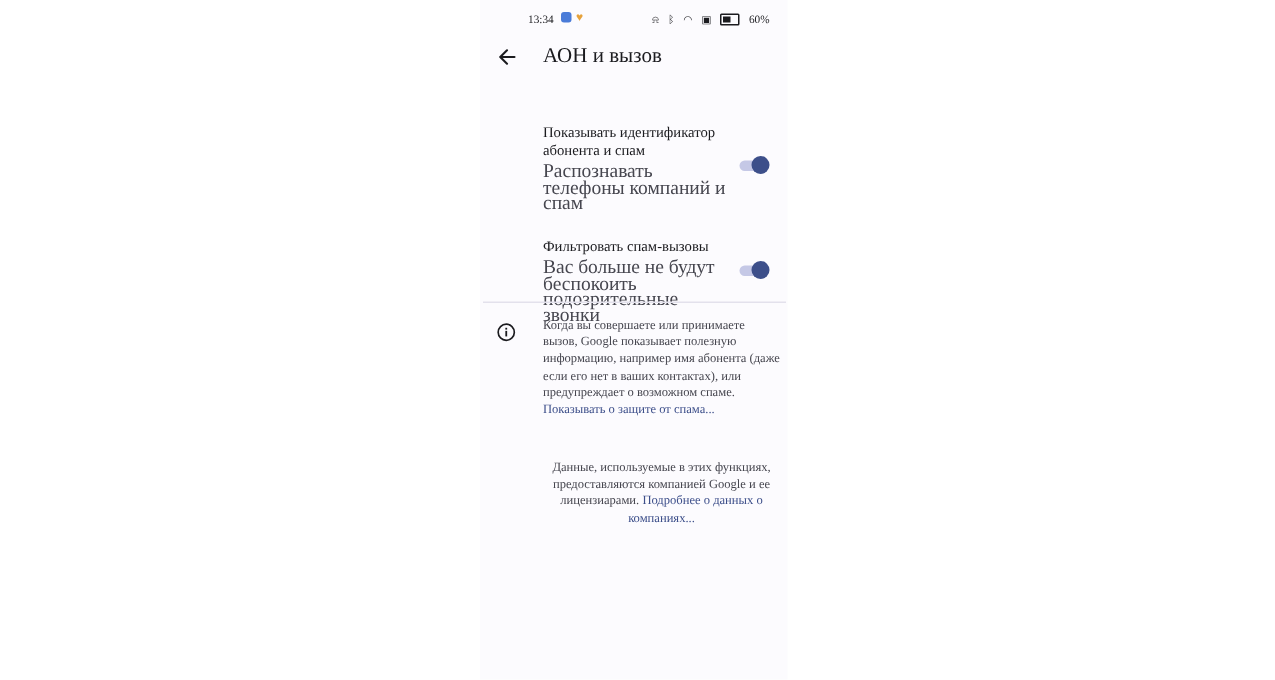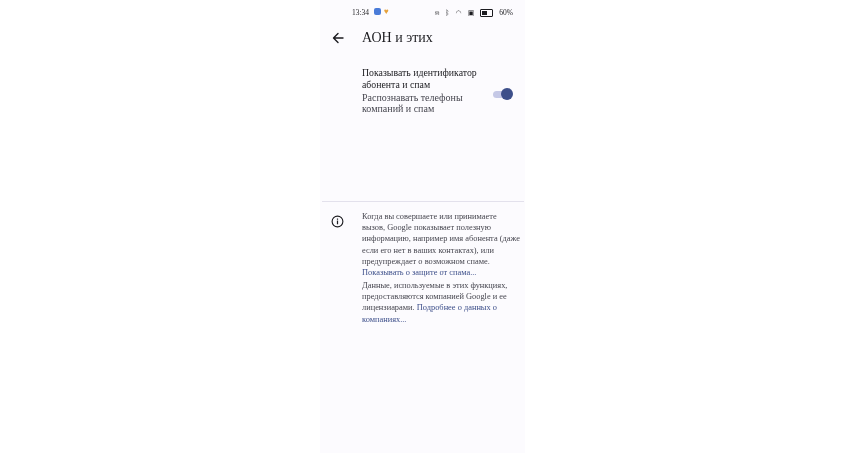--- a/index.html
+++ b/index.html
@@ -18,23 +18,23 @@
     .notif-heart { position:absolute; left:64px; top:0px; font-size:8px; color:#e6a23c; }
     .status-right { position:absolute; right:12px; top:1px; display:flex; align-items:center; gap:6px; }
     .battery { width:11px; height:6px; border:1px solid #1b1b1f; border-radius:1px; position:relative; }
     .battery::after { content:""; position:absolute; left:1px; top:1px; width:5px; height:4px; background:#1b1b1f; }
     .ico { font-size:7px; line-height:8px; }
 
     .appbar { position:absolute; left:0; top:28px; width:205px; height:22px; }
     .back-btn { position:absolute; left:10px; top:2px; width:16px; height:16px; cursor:pointer; }
     .page-title { position:absolute; left:42px; top:2px; font-size:14px; color:#1b1b1f; }
 
-    .setting { position:absolute; left:42px; width:155px; cursor:pointer; }
+    .setting { position:absolute; left:42px; width:155px; cursor:pointer;margin-top:16px; }
     .setting-title { font-size:9.8px; line-height:12px; color:#1b1b1f; width:122px; }
-    .setting-sub { font-size:10px; line-height:10.5px; color:#46464f; width:122px; margin-top:2px; }
+    .setting-sub { font-size:13px; line-height:10.5px; color:#46464f; width:122px; margin-top:2px; }
     .toggle { position:absolute; right:4px; width:20px; height:12px; cursor:pointer; }
     .toggle .track { position:absolute; left:0; top:3px; width:18px; height:7px; border-radius:4px; background:#c5c8e6; }
     .toggle .thumb { position:absolute; right:0; top:0; width:12px; height:12px; border-radius:50%; background:#3d4f8a; }
 
     .divider { position:absolute; left:2px; top:201px; width:202px; height:1px; background:#e3e1ec; }
 
     .info-icon { position:absolute; left:11px; top:215px; width:13px; height:13px; }
     .info-text { position:absolute; left:42px; width:158px; font-size:8.4px; line-height:11.2px; color:#46464f; }
     .link { color:#3d4f8a; cursor:pointer; }
   </style>
@@ -56,44 +56,52 @@
       <span>60%</span>
     </div>
   </div>
 
   <div class="appbar">
     <span class="back-btn">
       <svg width="16" height="16" viewBox="0 0 16 16">
         <path d="M13 8H4M8 3.5L3.5 8 8 12.5" stroke="#1b1b1f" stroke-width="1.4" fill="none" stroke-linecap="round" stroke-linejoin="round"></path>
       </svg>
     </span>
-    <span class="page-title">АОН и этих</span>
+    <span class="page-title">АОН и вызов</span>
   </div>
 
   <div class="setting" style="top:67px;">
     <div class="setting-title">Показывать идентификатор абонента и спам</div>
     <div class="setting-sub">Распознавать телефоны компаний и спам</div>
     <div class="toggle" style="top:21px;">
       <span class="track"></span>
       <span class="thumb"></span>
     </div>
   </div>
 
+  <div class="setting" style="top:143px;">
+    <div class="setting-title">Фильтровать спам-вызовы</div>
+    <div class="setting-sub">Вас больше не будут беспокоить подозрительные звонки</div>
+    <div class="toggle" style="top:15px;">
+      <span class="track"></span>
+      <span class="thumb"></span>
+    </div>
+  </div>
 
   <div class="divider"></div>
 
   <svg class="info-icon" viewBox="0 0 14 14">
     <circle cx="7" cy="7" r="5.8" stroke="#1b1b1f" stroke-width="1.2" fill="none"></circle>
     <rect x="6.35" y="6" width="1.3" height="4" fill="#1b1b1f"></rect>
     <rect x="6.35" y="3.8" width="1.3" height="1.3" fill="#1b1b1f"></rect>
   </svg>
 
   <div class="info-text" style="top:211px;">
     <span>Когда вы совершаете или принимаете вызов, Google показывает полезную информацию, например имя абонента (даже если его нет в ваших контактах), или предупреждает о возможном спаме.</span>
     <span class="link">Показывать о защите от спама...</span>
   </div>
 
-  <div class="info-text" style="top:280px;">
+  <div class="info-text" style="top:306px;text-align:center;">
     <span>Данные, используемые в этих функциях, предоставляются компанией Google и ее лицензиарами.</span>
     <span class="link">Подробнее о данных о компаниях...</span>
   </div>
 
 </div>
 
 </body></html>

